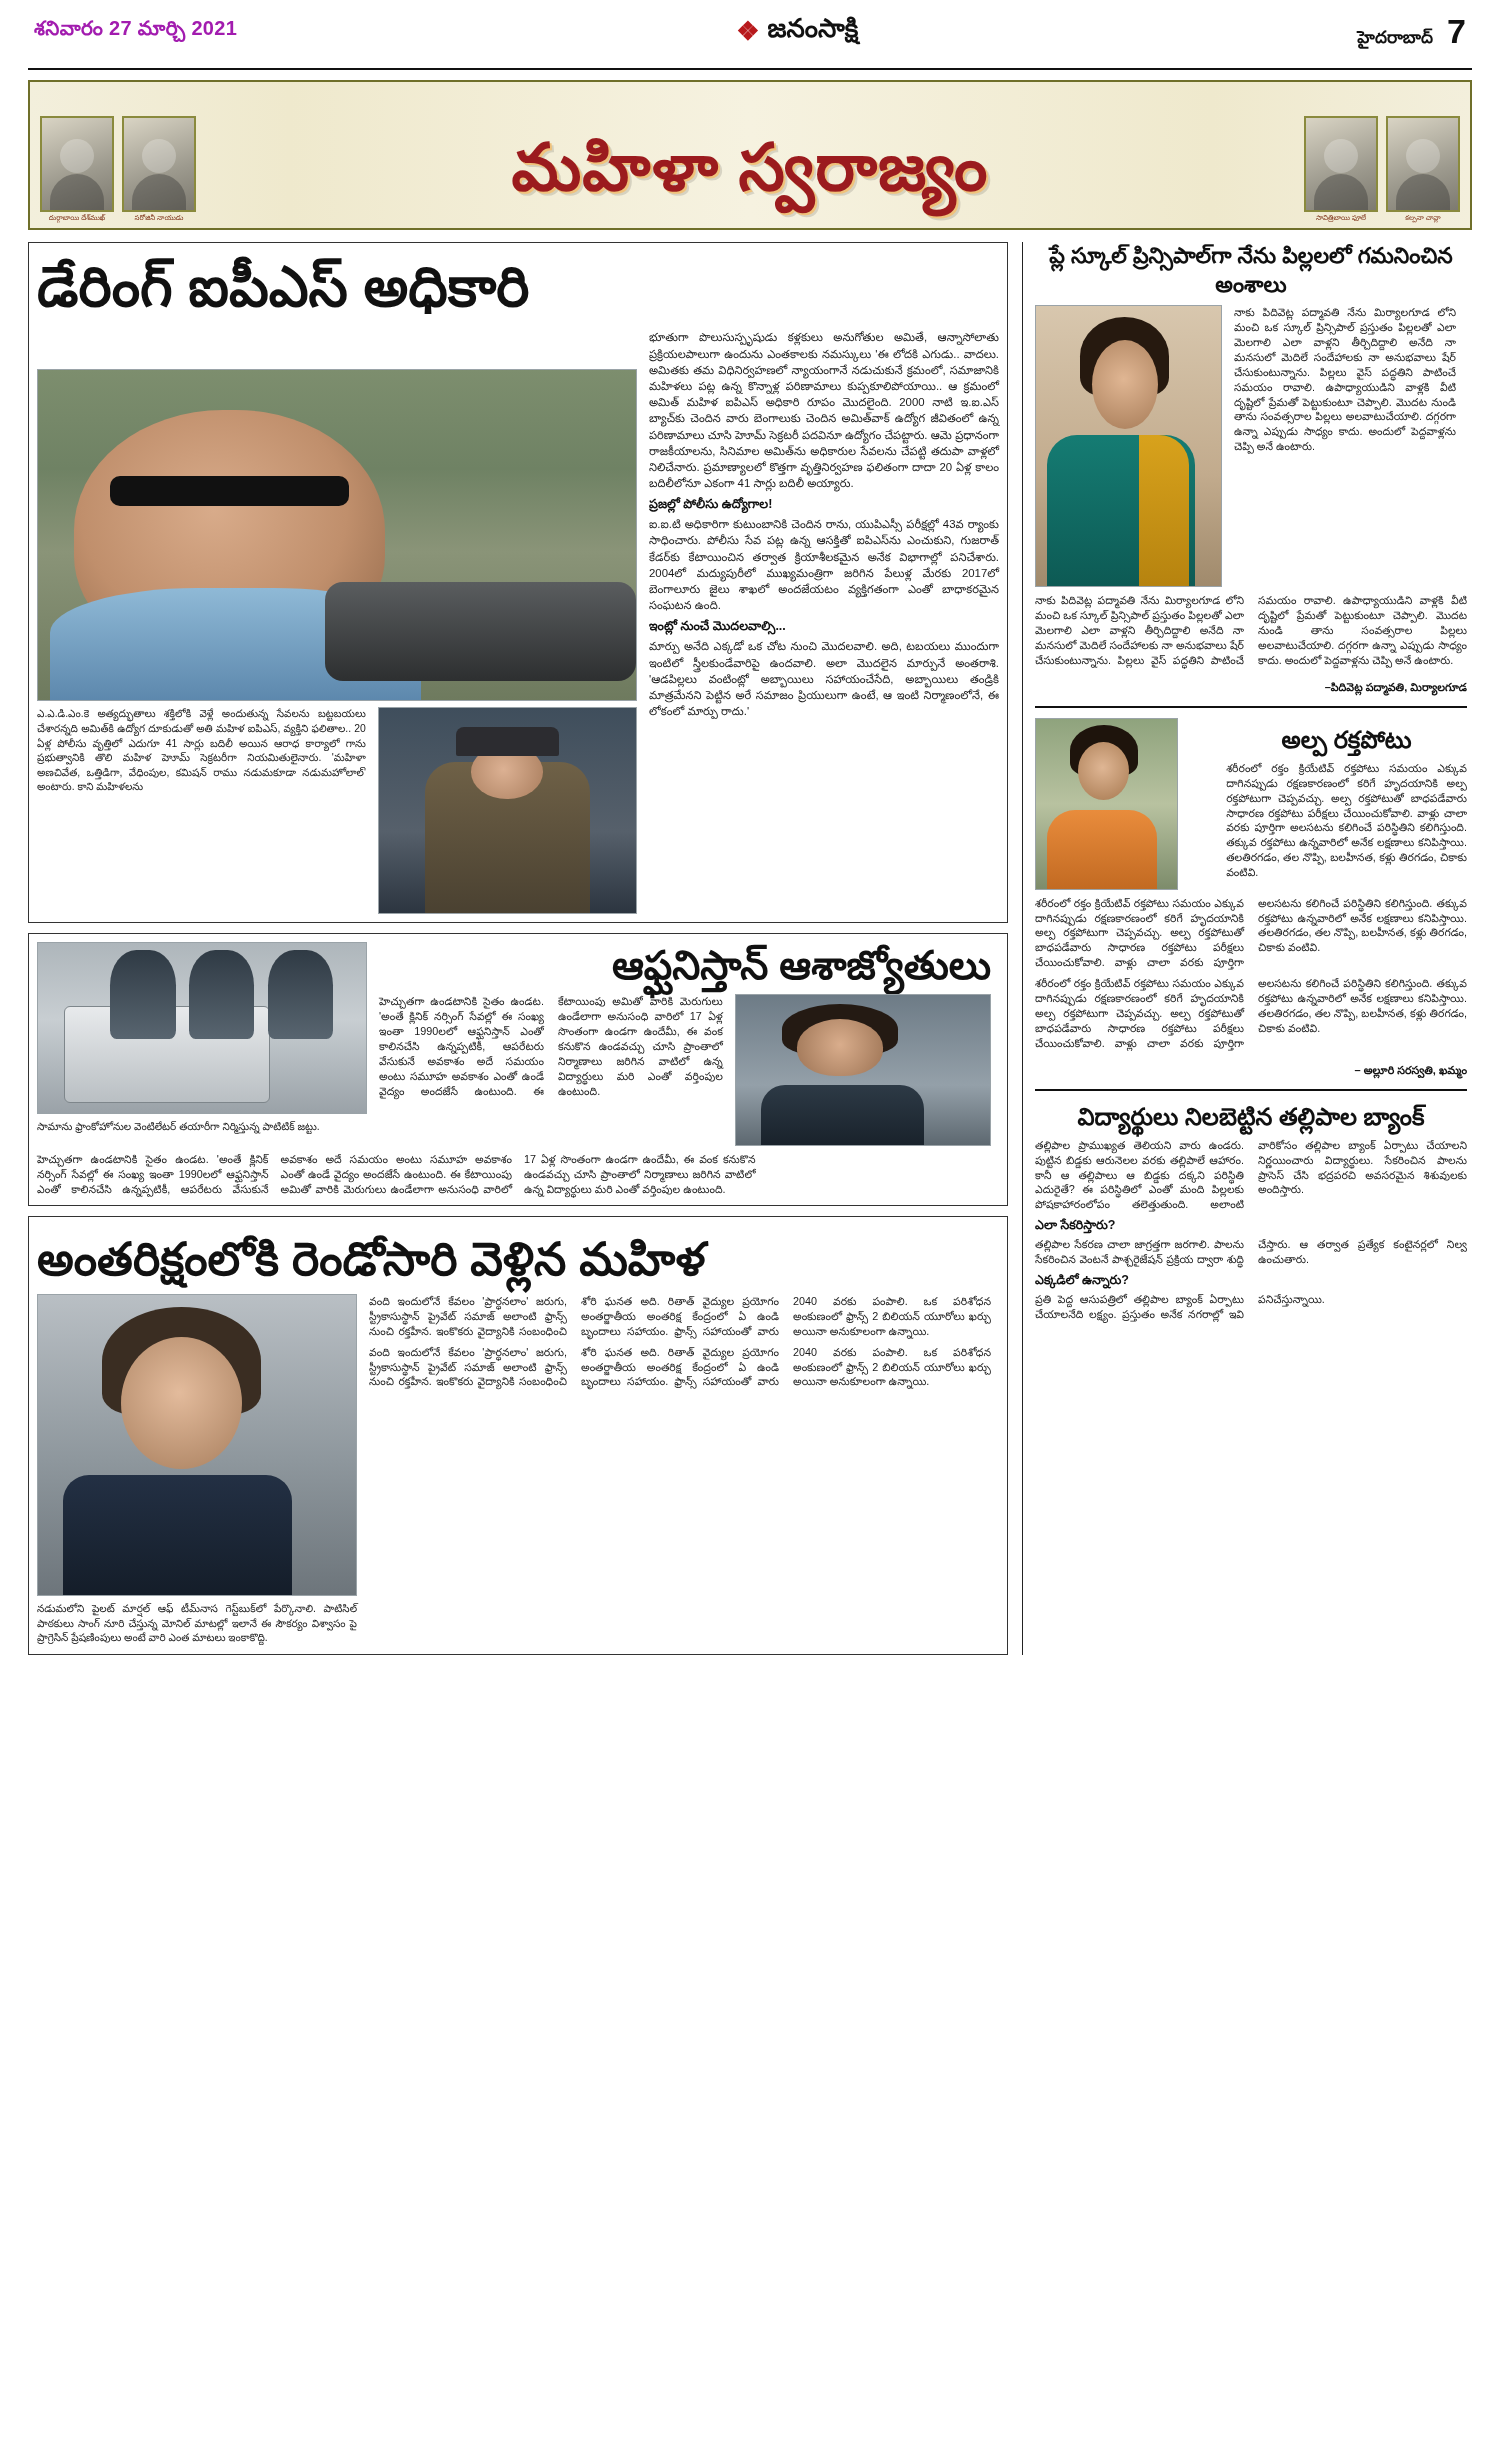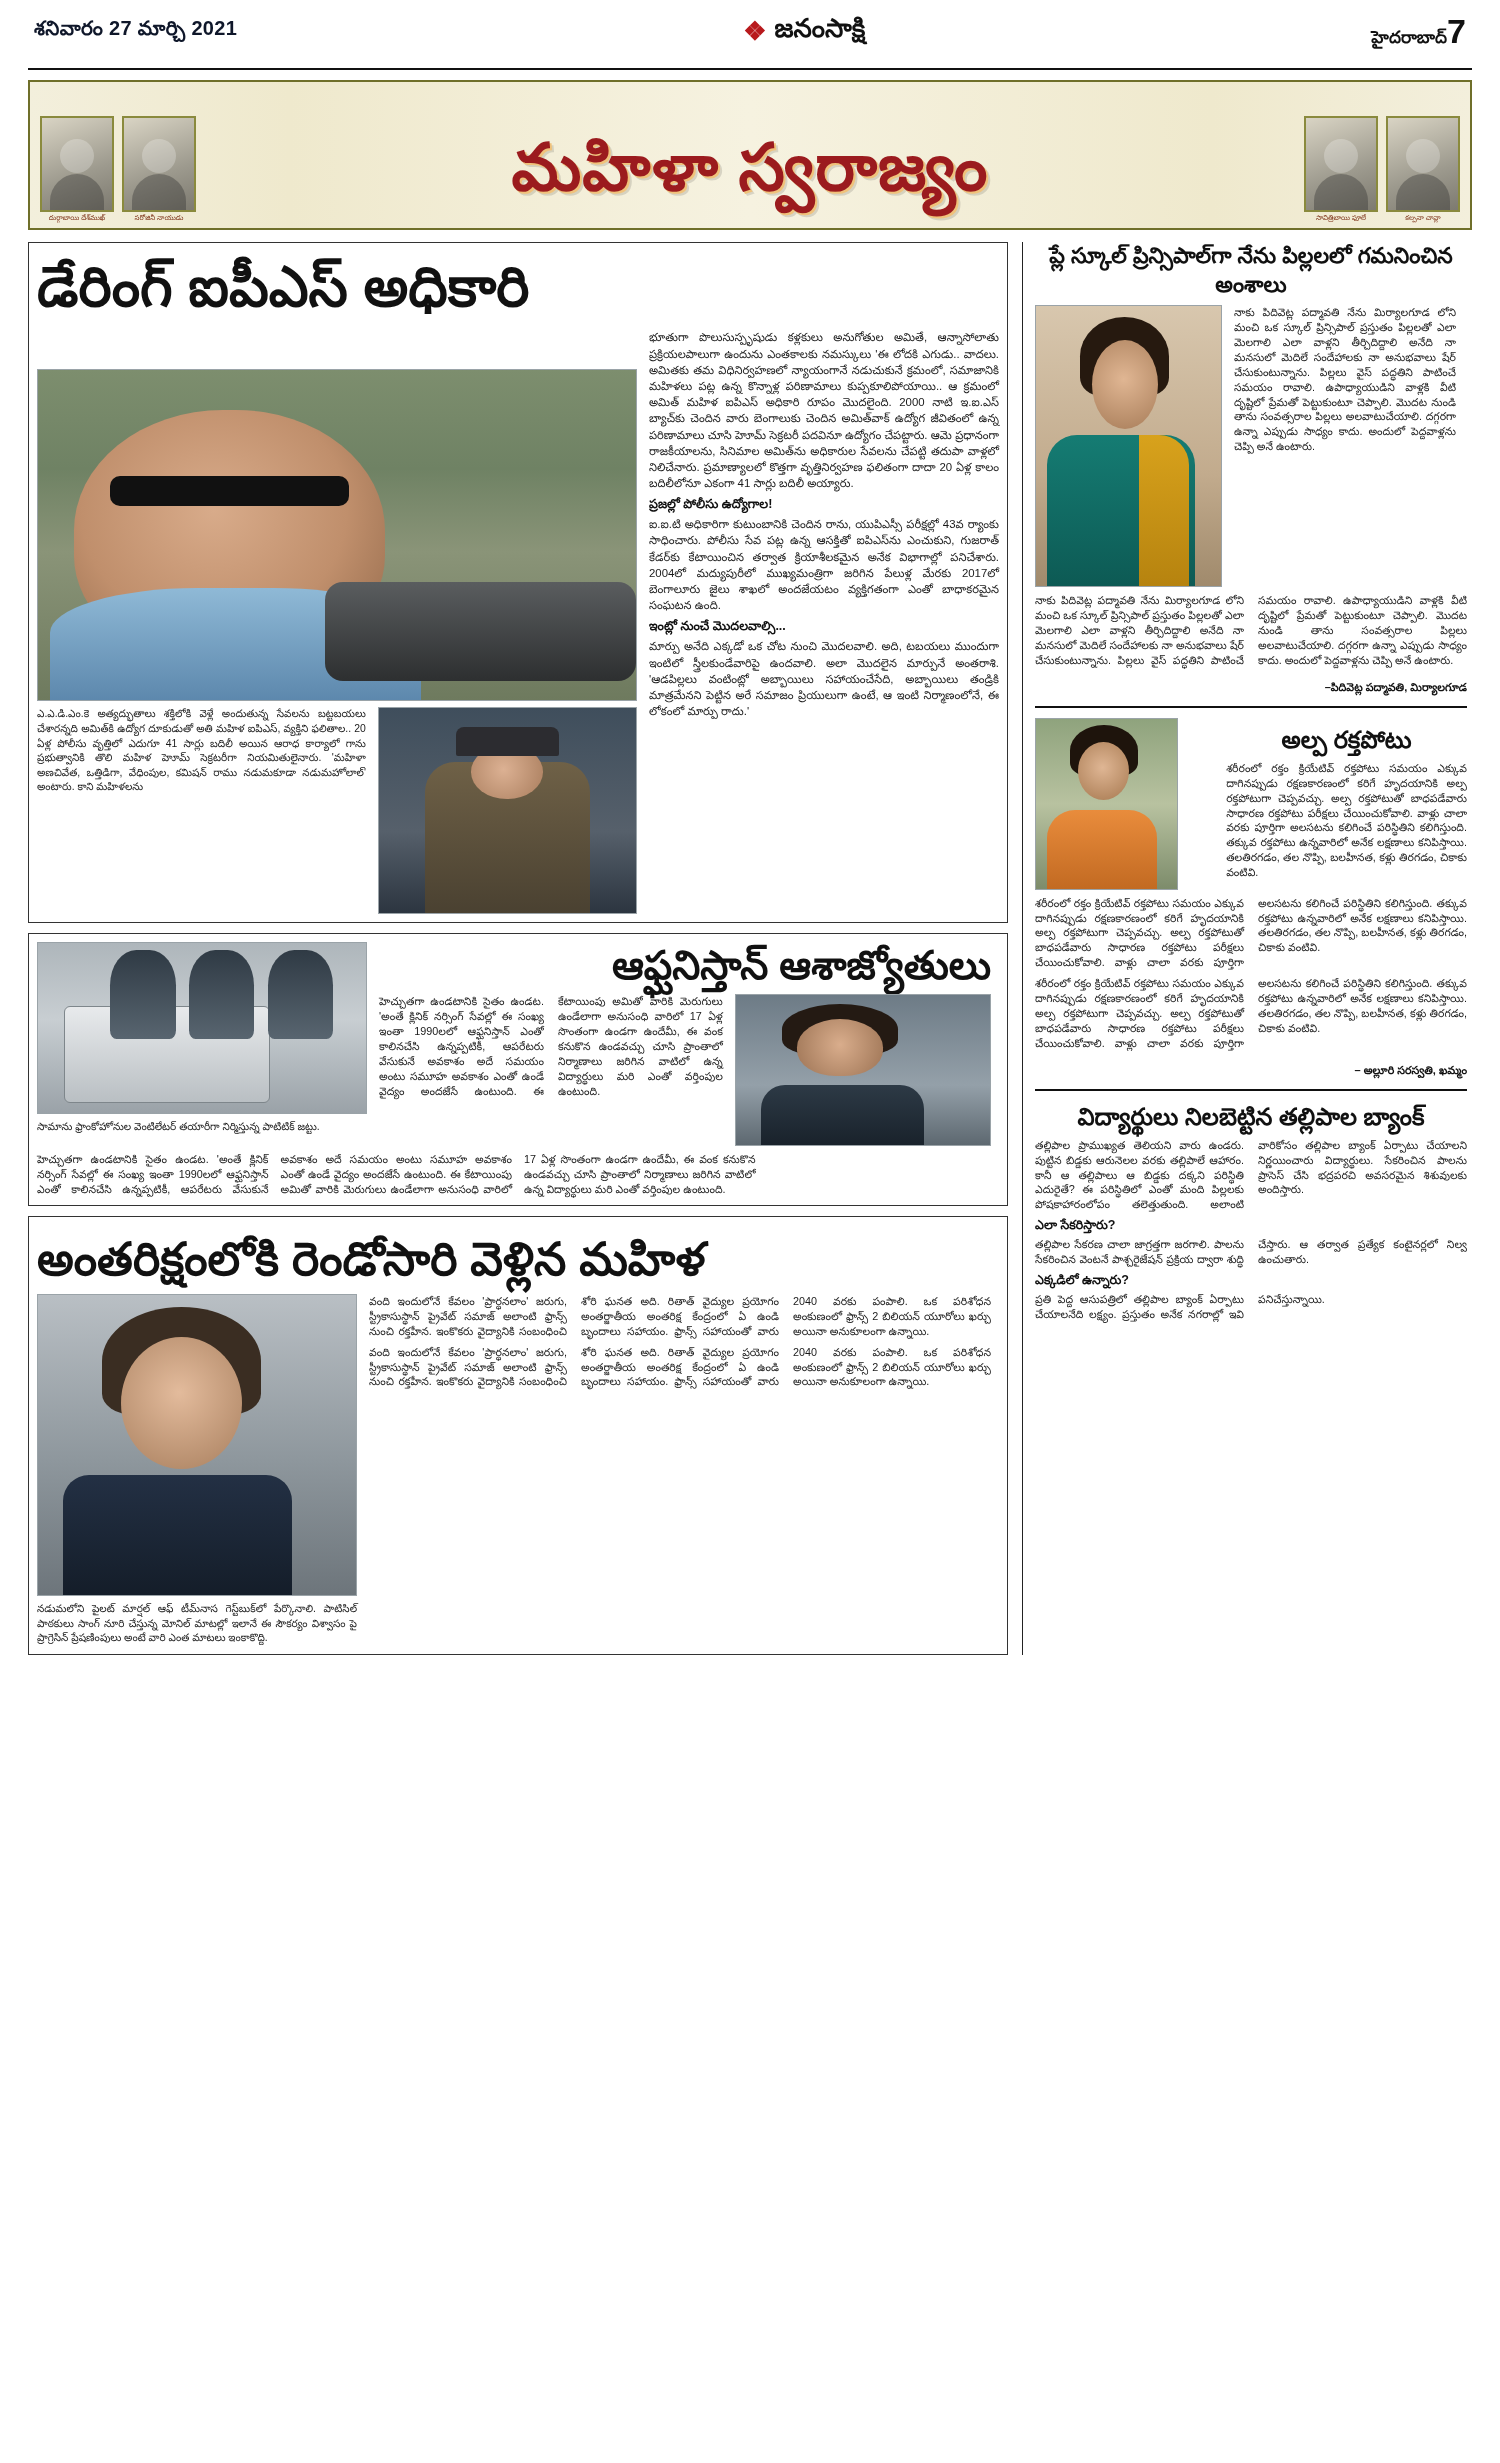--- a/index.html
+++ b/index.html
@@ -28,38 +28,39 @@
     height: 62px;
     display: flex;
     align-items: center;
     justify-content: space-between;
     border-bottom: 2px solid #111;
     padding: 0 6px 6px 6px;
   }
   .masthead .date {
     font-size: 20px;
     font-weight: bold;
-    color: #0f172a;
+    color: #a21caf;
     letter-spacing: .3px;
   }
   .masthead .paper-logo {
     display: flex;
     align-items: center;
     gap: 8px;
     font-size: 26px;
     font-weight: bold;
     color: #111;
   }
   .masthead .paper-logo .mark {
     font-size: 26px;
     color: #b8191c;
   }
   .masthead .edition {
     display: flex;
     align-items: baseline;
+    gap: 14px;
   }
   .masthead .edition .city {
     font-size: 17px;
     font-weight: bold;
   }
   .masthead .edition .pageno {
     font-size: 34px;
     font-weight: bold;
   }
 

